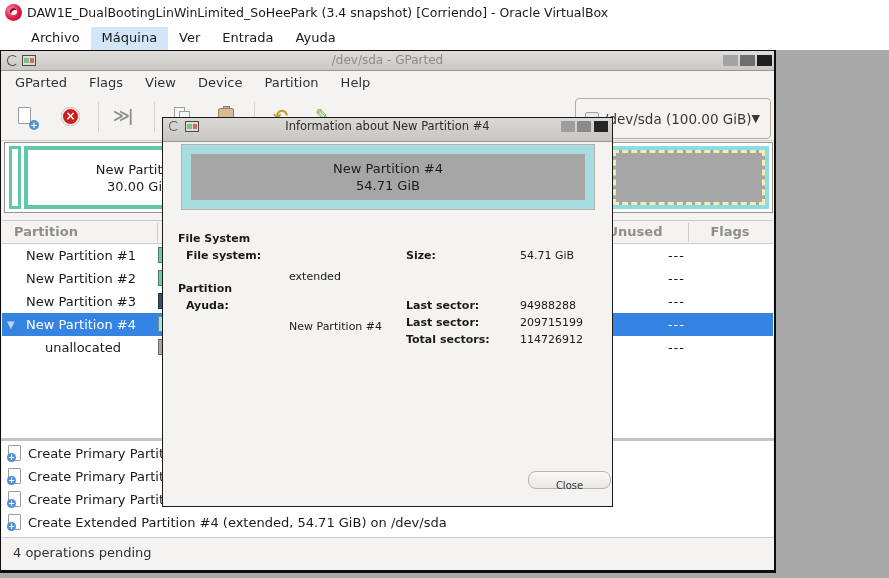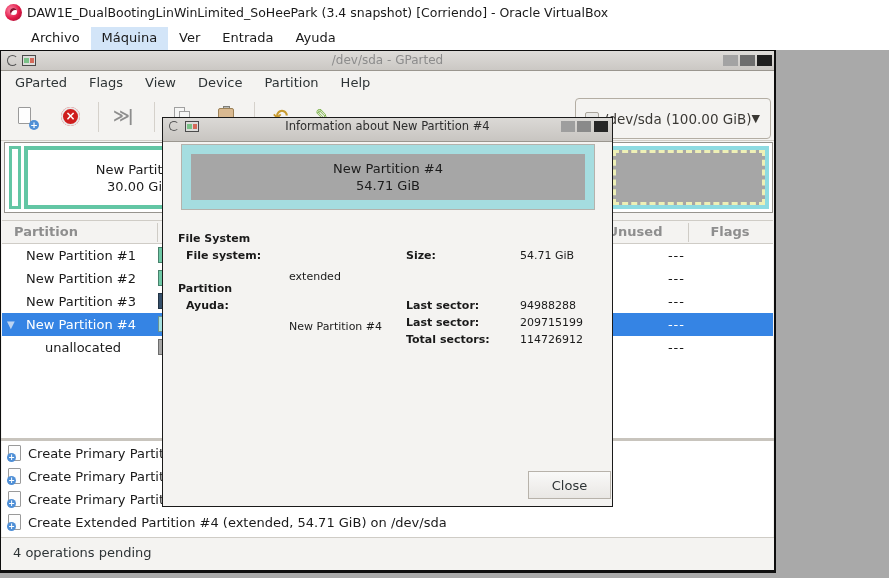--- a/index.html
+++ b/index.html
@@ -101,23 +101,23 @@
                   background:linear-gradient(#dbd9d6,#c8c5c1); border-bottom:1px solid #9a968f; }
   .dlg-title { position:absolute; left:0; right:0; top:0; height:17px; line-height:16px; text-align:center; font-size:11.5px; color:#2d2d2d; }
   .dlg-btn { position:absolute; top:3px; width:14px; height:11px; }
   .dlg-visual { position:absolute; left:18px; top:26px; width:414px; height:66px; background:#a5dde0; border:1px solid #b5b2ac; padding:9px; }
   .dlg-visual-inner { width:100%; height:100%; background:#a6a6a6; display:flex; flex-direction:column; align-items:center; justify-content:center; }
   .dlg-visual-inner .l1, .dlg-visual-inner .l2 { font-size:13px; line-height:17px; color:#1c1c1c; }
   .dlg-line { position:absolute; height:17px; line-height:17px; font-size:11px; color:#1a1a1a; white-space:nowrap;text-align:right; }
   .b { font-weight:bold; }
   .lx-h { left:15px; }
   .lx-l1 { left:23px; } .lx-v1 { left:126px;margin-top:21px; } .lx-l2 { left:243px; } .lx-v2 { left:357px; }
-  .dlg-close { position:absolute; left:365px; top:353px; width:83px; height:28px;
-               background:linear-gradient(#f9f9f8,#e9e7e4); border:1px solid #b7b2aa; border-radius:0;
-               font-size:13px; color:#2e3436; text-align:center; line-height:28px; font-family:"DejaVu Sans", sans-serif; }
+  .dlg-close { position:absolute; left:365px; top:353px; width:83px; height:18px;
+               background:linear-gradient(#f9f9f8,#e9e7e4); border:1px solid #b7b2aa; border-radius:8px;
+               font-size:10px; color:#2e3436; text-align:center; line-height:28px; font-family:"DejaVu Sans", sans-serif; }
 </style>
 </head>
 <body>
 
 <div class="root">
 
   <div class="vbox-titlebar">
     <div class="vbox-icon"></div>
     <div class="vbox-title">DAW1E_DualBootingLinWinLimited_SoHeePark (3.4 snapshot) [Corriendo] - Oracle VirtualBox</div>
   </div>

